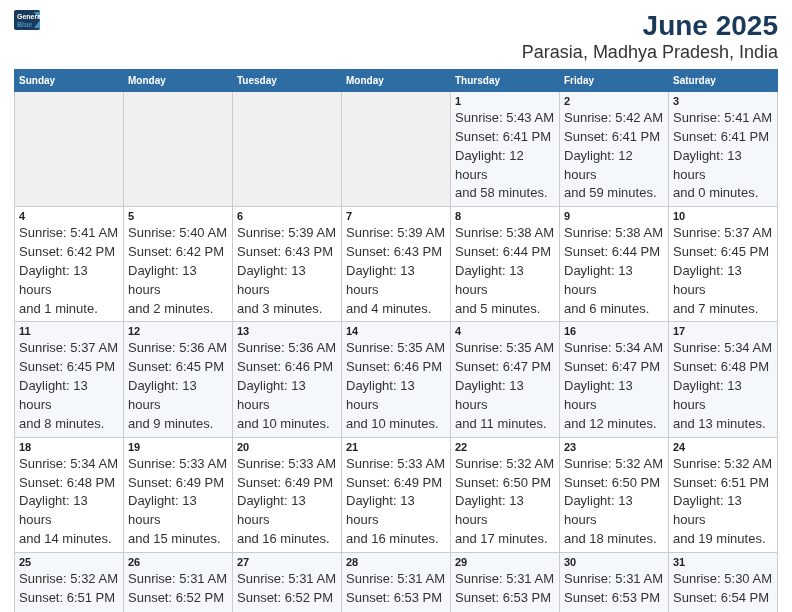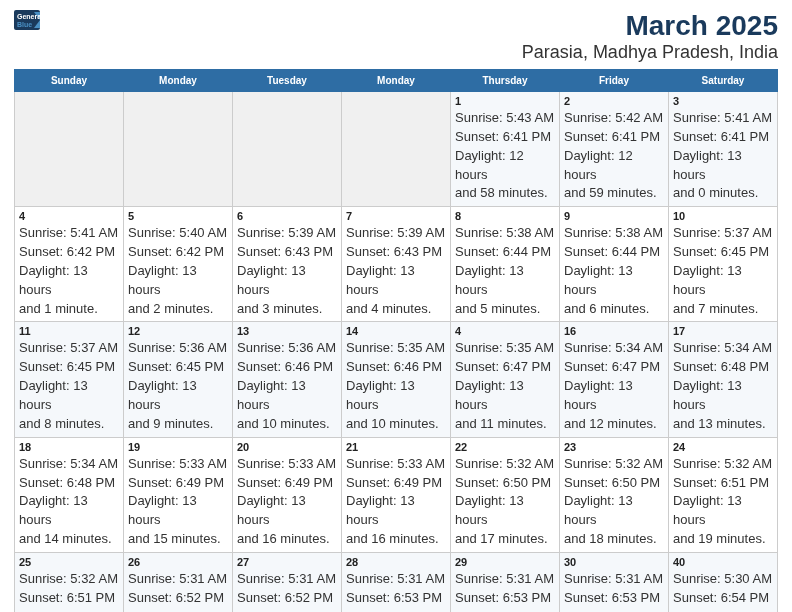--- a/index.html
+++ b/index.html
@@ -45,21 +45,21 @@
     }
     .calendar {
       width: 100%;
       border-collapse: collapse;
       font-size: 8.5px;
     }
     .calendar thead th {
       background: #2e6da4;
       color: #fff;
       padding: 5px 4px;
-      text-align: center;
+      text-align: left;
       font-size: 10px;
       border: 1px solid #2e6da4;
     }
     .calendar tbody td {
       border: 1px solid #ccc;
       vertical-align: top;
       padding: 3px 4px;
       width: 113px;
       height: 78px;
       background: #fff;
@@ -92,21 +92,21 @@
   <div class="header">
     <div class="logo">
       <svg class="logo-icon" viewBox="0 0 28 22">
         <rect x="0" y="0" width="26" height="20" rx="2" fill="#1a3a5c"></rect>
         <polygon points="20,2 26,10 20,18 26,18 26,2" fill="#4a90c4"></polygon>
         <text x="3" y="9" font-size="7" fill="white" font-family="Arial" font-weight="bold">General</text>
         <text x="3" y="17" font-size="7" fill="#4a90c4" font-family="Arial" font-weight="bold">Blue</text>
       </svg>
     </div>
     <div class="title-block">
-      <div class="main-title">March 2025</div>
+      <div class="main-title">June 2025</div>
       <div class="subtitle">Parasia, Madhya Pradesh, India</div>
     </div>
   </div>
 
   <table class="calendar">
     <thead>
       <tr>
         <th>Sunday</th>
         <th>Monday</th>
         <th>Tuesday</th>
@@ -334,21 +334,21 @@
 and 22 minutes.</div>
           </td>
           <td>
             <div class="day-num">30</div>
             <div class="day-info" style="white-space: pre-line;">Sunrise: 5:31 AM
 Sunset: 6:53 PM
 Daylight: 13 hours
 and 22 minutes.</div>
           </td>
           <td>
-            <div class="day-num">40</div>
+            <div class="day-num">31</div>
             <div class="day-info" style="white-space: pre-line;">Sunrise: 5:30 AM
 Sunset: 6:54 PM
 Daylight: 13 hours
 and 23 minutes.</div>
           </td>
         </tr>
       </tbody>
   </table>
 </div>
 

